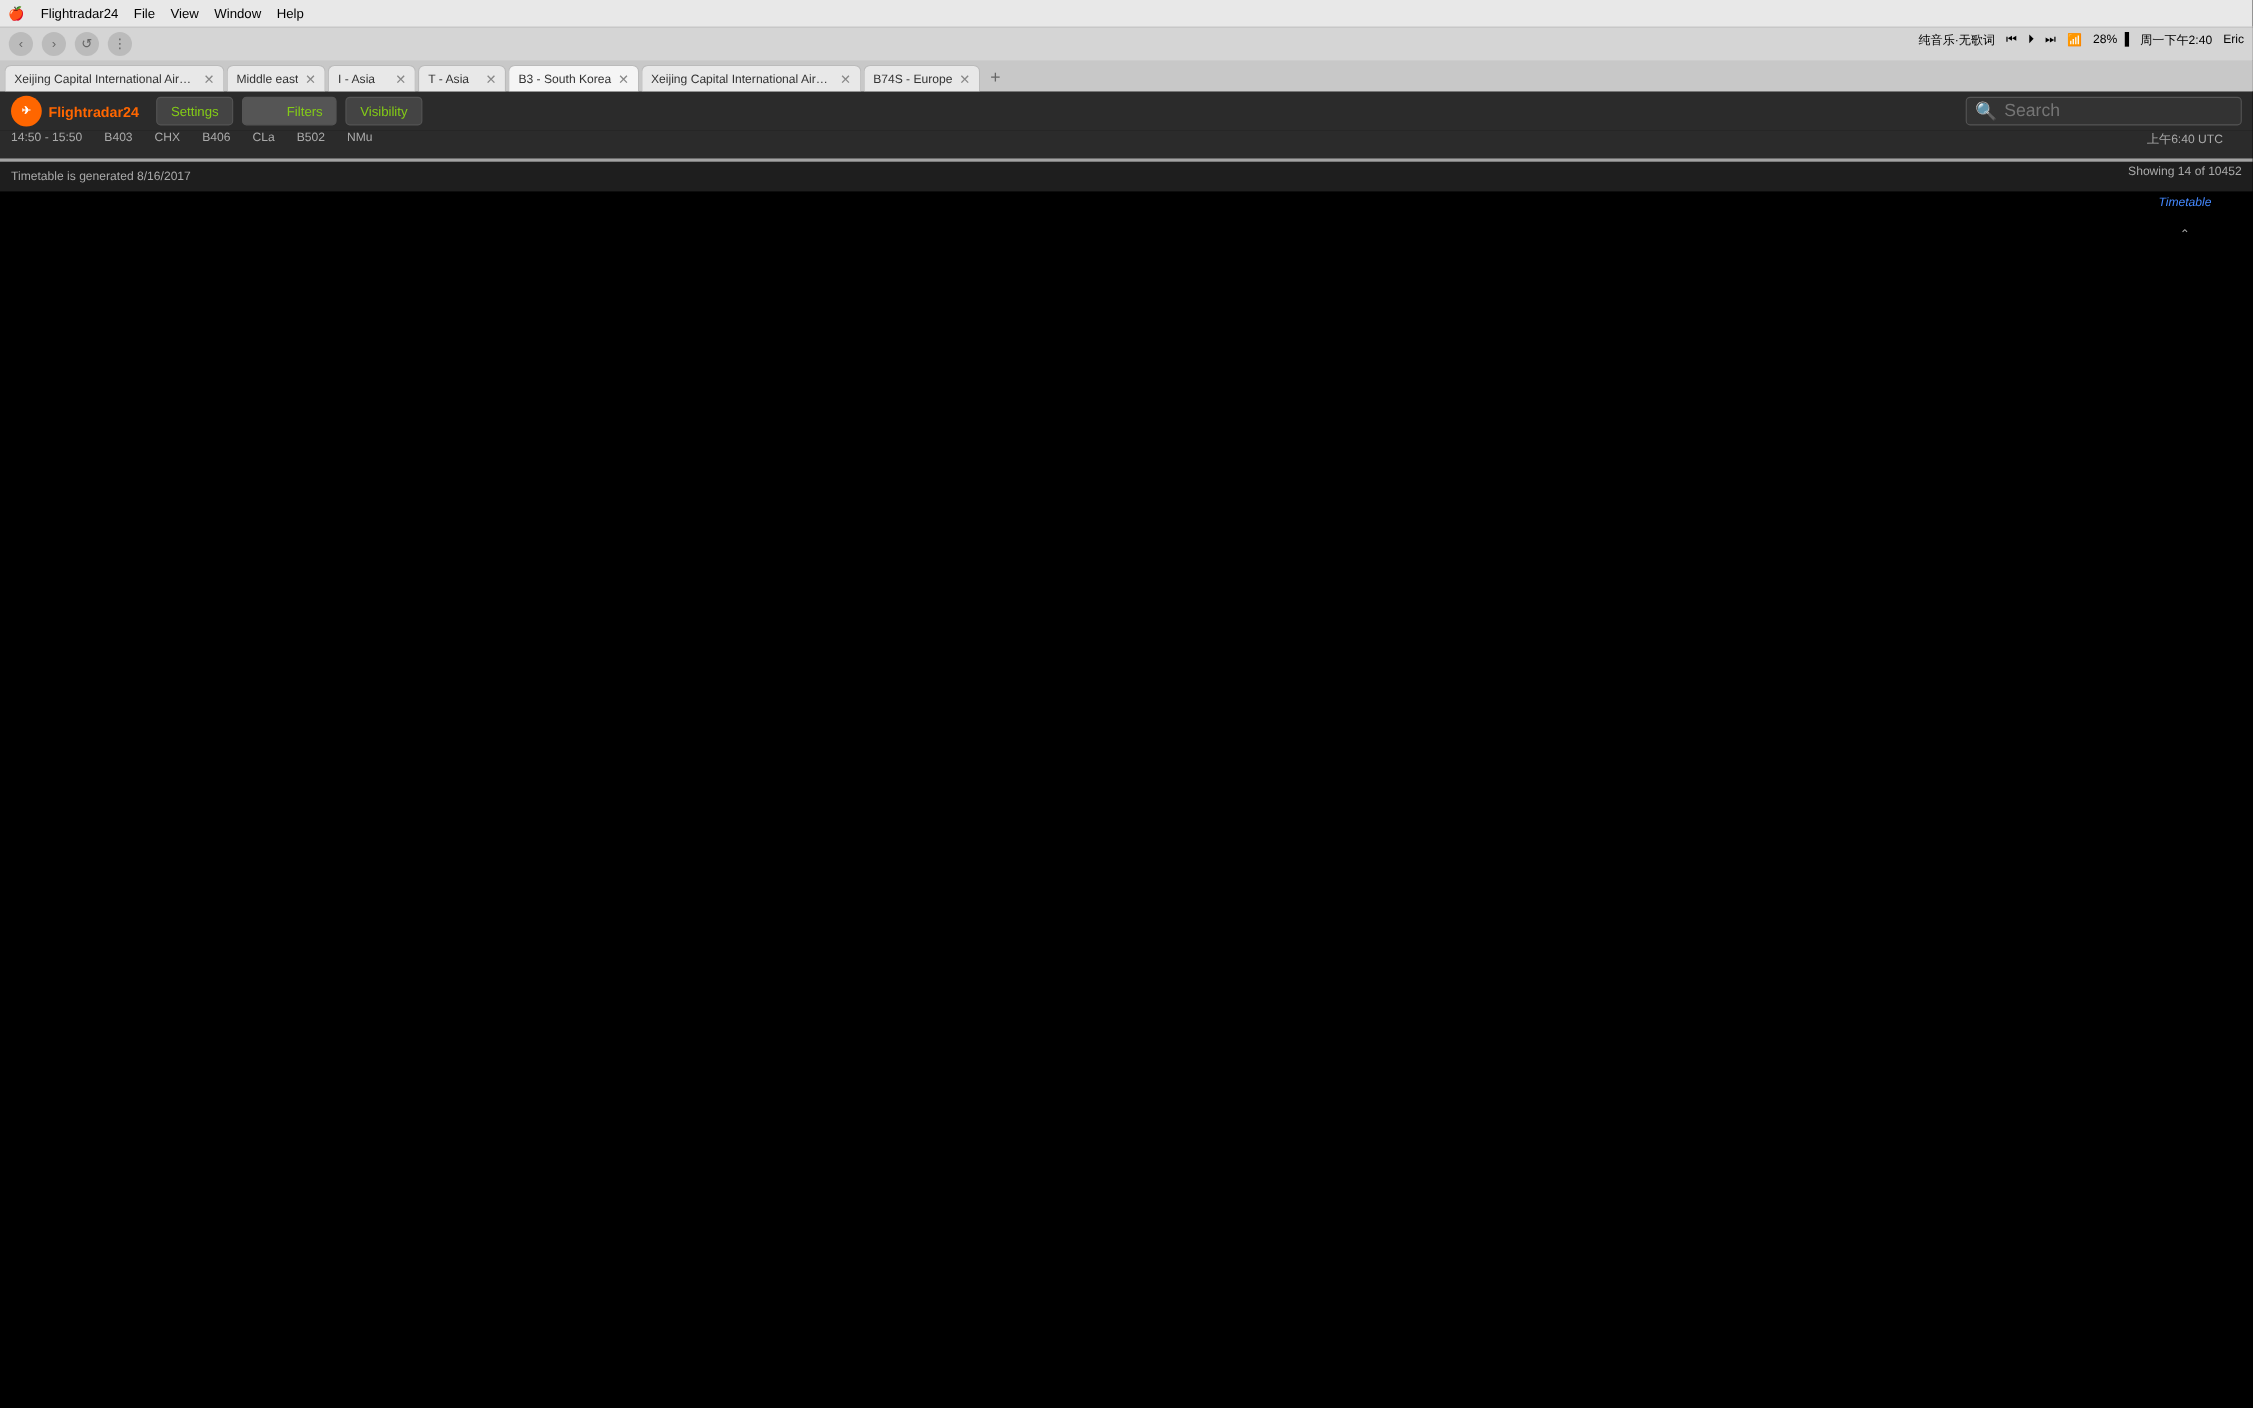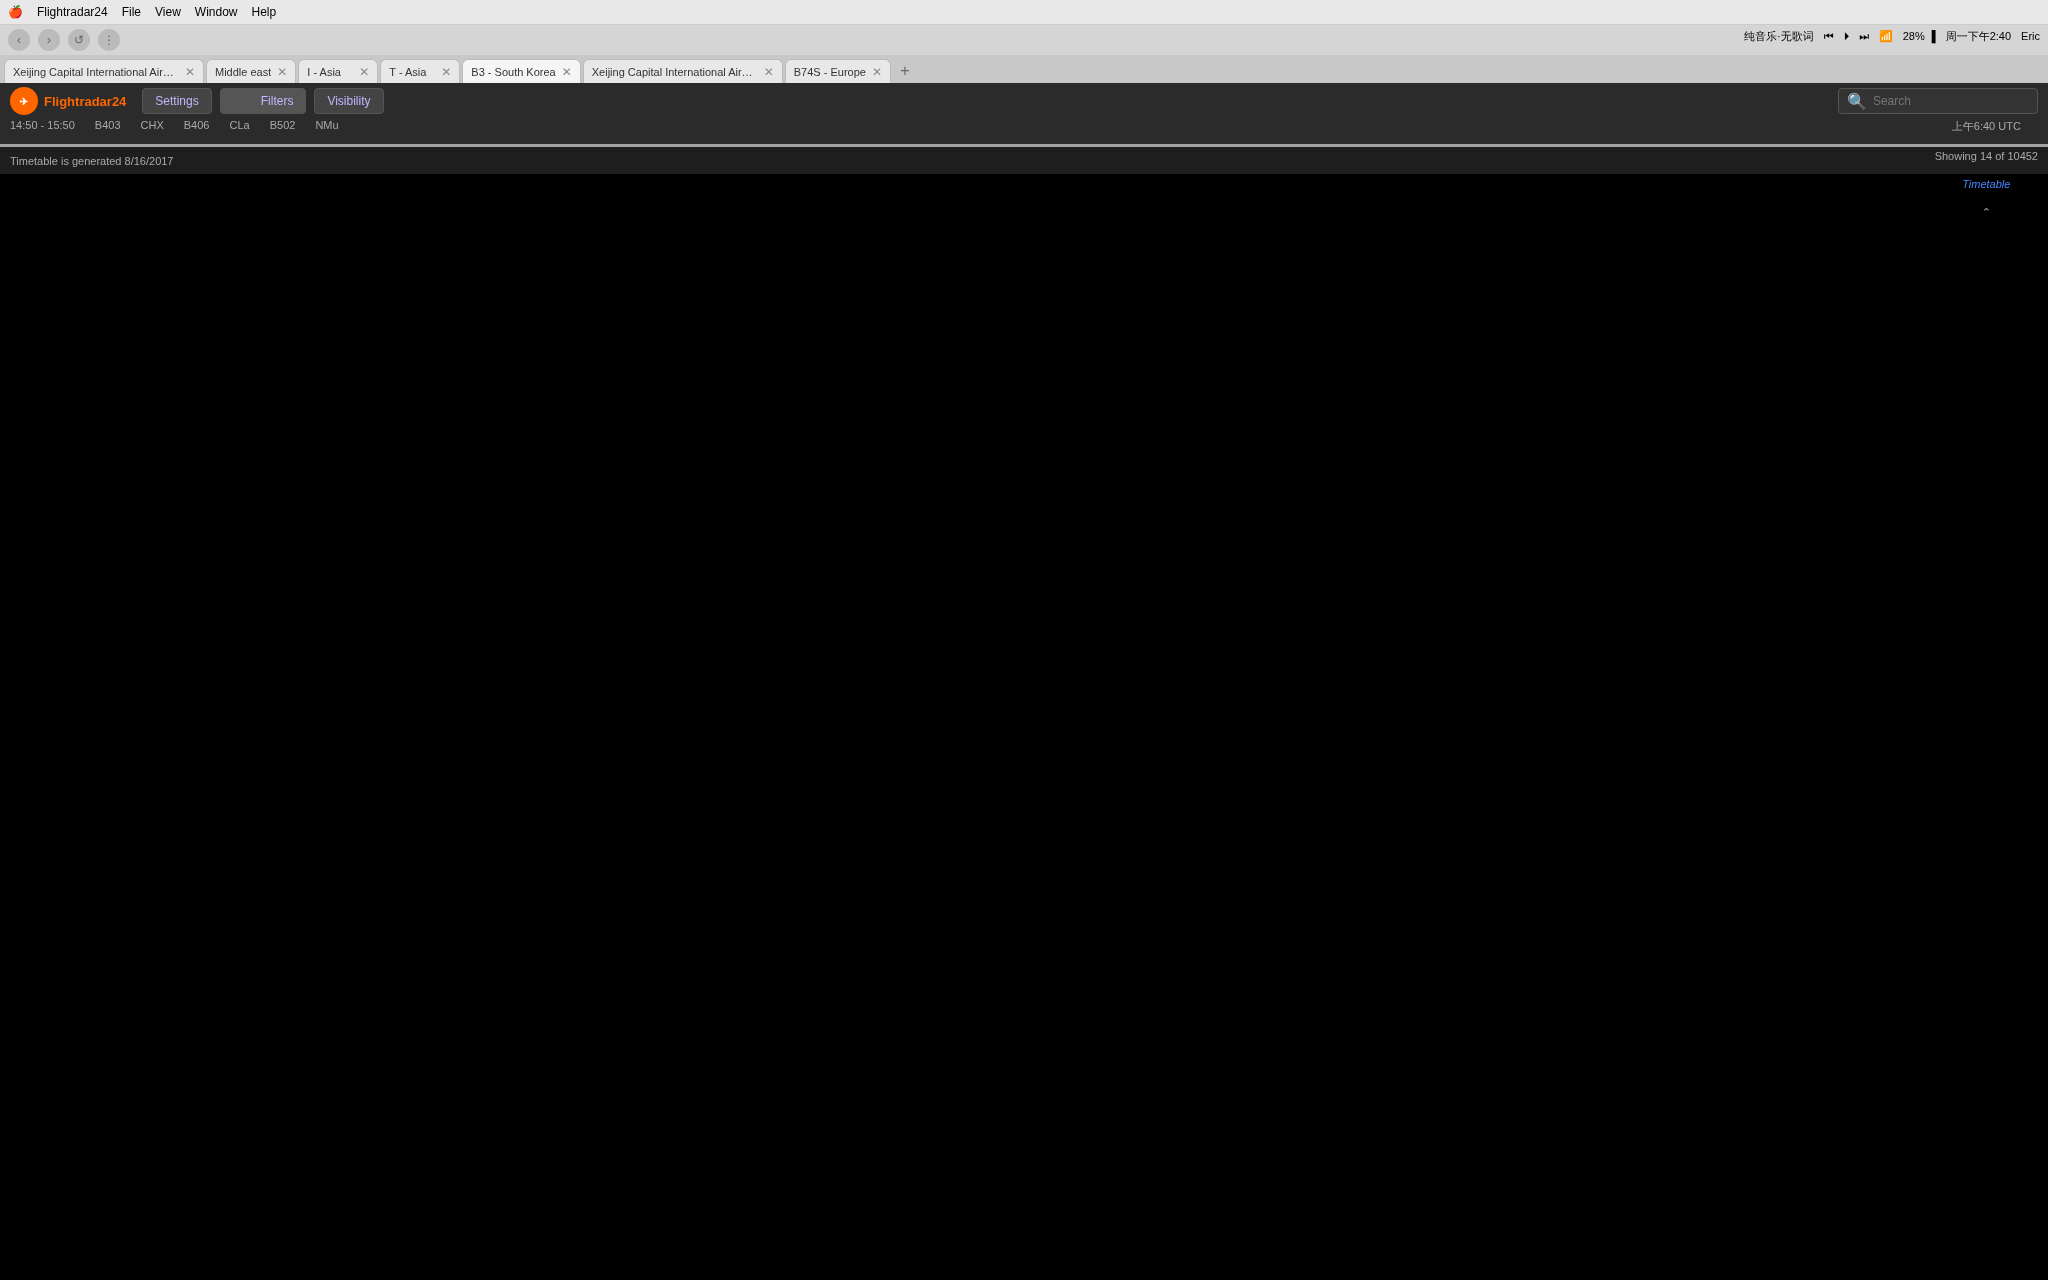--- a/index.html
+++ b/index.html
@@ -122,21 +122,21 @@
       display: flex; align-items: center; justify-content: center;
       font-size: 10px; color: white; font-weight: bold;
     }
     .fr24-logo-text { color: #ff6600; font-size: 13px; font-weight: bold; }
 
     .toolbar-btn {
       height: 26px;
       background: #444;
       border: 1px solid #555;
       border-radius: 4px;
-      color: #c4b5fd;
+      color: #84cc16;
       font-size: 12px;
       padding: 0 12px;
       cursor: pointer;
       display: flex; align-items: center;
     }
     .toolbar-btn.active { background: #555; padding-left: 40px; }
 
     .search-box {
       margin-left: auto;
       height: 26px;
@@ -146,21 +146,21 @@
       display: flex; align-items: center;
       padding: 0 8px;
       gap: 6px;
       min-width: 200px;
     }
     .search-box input {
       background: transparent;
       border: none;
       outline: none;
       color: #ccc;
-      font-size: 12px;
+      font-size: 16px;
       flex: 1;
     }
 
     
     .map-container {
       flex: 1;
       position: relative;
       overflow: hidden;
       background: #e8e0d0;
     }

